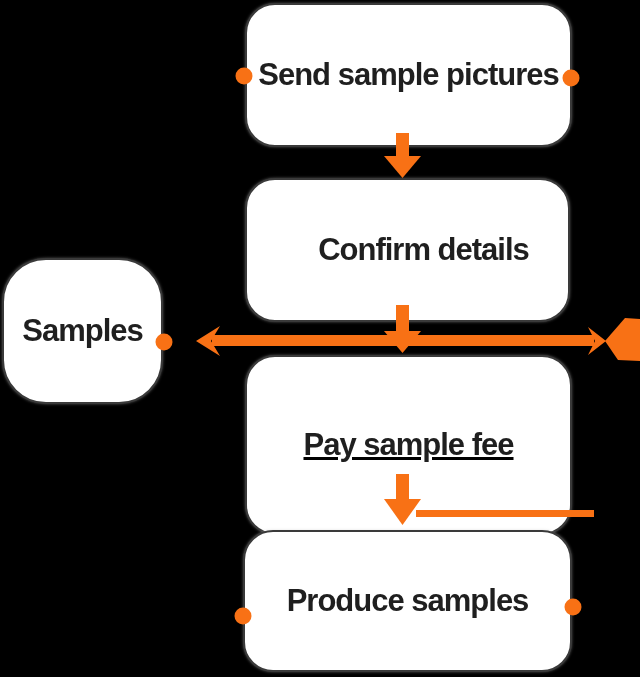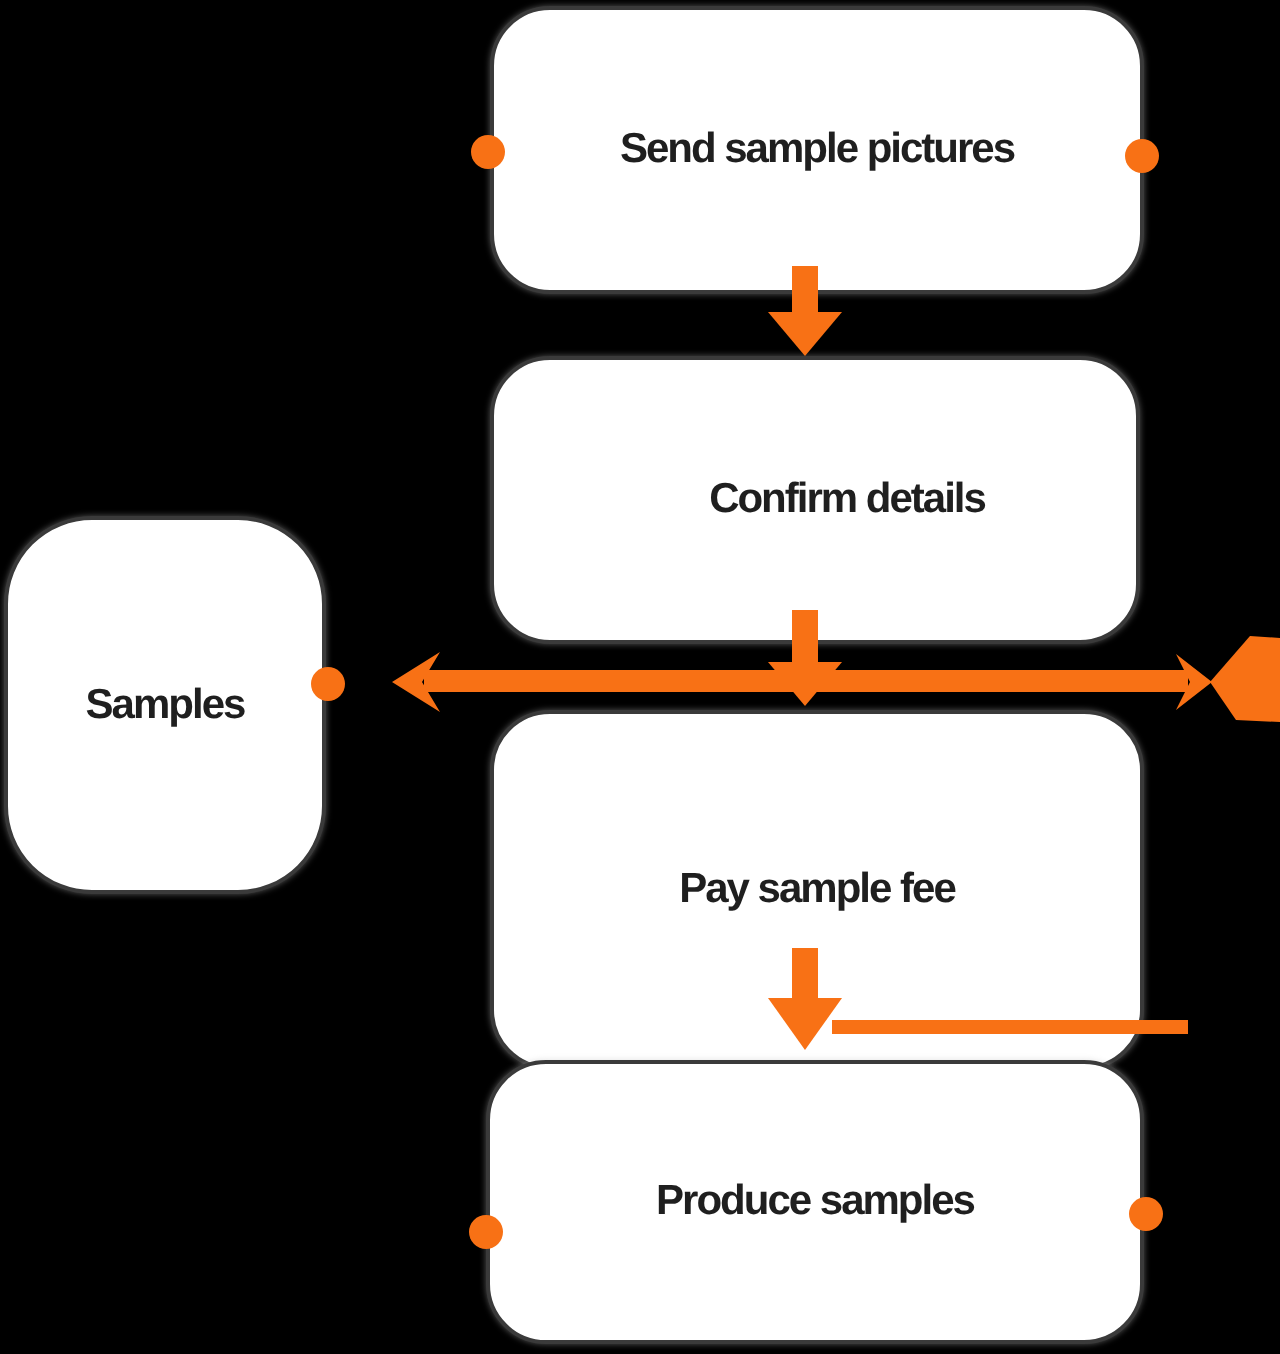--- a/index.html
+++ b/index.html
@@ -15,29 +15,29 @@
     overflow:hidden;font-family:"Liberation Sans", sans-serif;
   }
   .node{
     position:absolute;background:var(--node-fill);
     border:2px solid var(--node-border);
     box-shadow:0 0 3px rgba(190,190,190,.45);
     display:flex;align-items:center;justify-content:center;
     box-sizing:border-box;
   }
   .node .label{
-    color:var(--text);font-size:21px;font-weight:600;letter-spacing:-1px;
+    color:var(--text);font-size:31px;font-weight:600;letter-spacing:-1px;
     white-space:nowrap;
   }
   .node.big{border-radius:30px;}
   #node-send{left:245px;top:3px;width:327px;height:144px;}
   #node-confirm{left:245px;top:178px;width:325px;height:144px;padding-left:32px;}
-  #node-pay{left:245px;top:355px;width:327px;height:180px;}
+  #node-pay{left:245px;top:355px;width:327px;height:180px;text-decoration:underline;}
   #node-produce{left:243px;top:530px;width:329px;height:142px;}
-  #node-samples{left:2px;top:258px;width:161px;height:189px;border-radius:44px;}
+  #node-samples{left:2px;top:258px;width:161px;height:146px;border-radius:44px;}
   #connector-layer{position:absolute;left:0;top:0;pointer-events:none;}
   .orange{fill:var(--accent);}
 </style>
 </head>
 <body>
 
 <div id="stage">
 
   <div class="node big" id="node-send">
     <span class="label">Send sample pictures</span>

